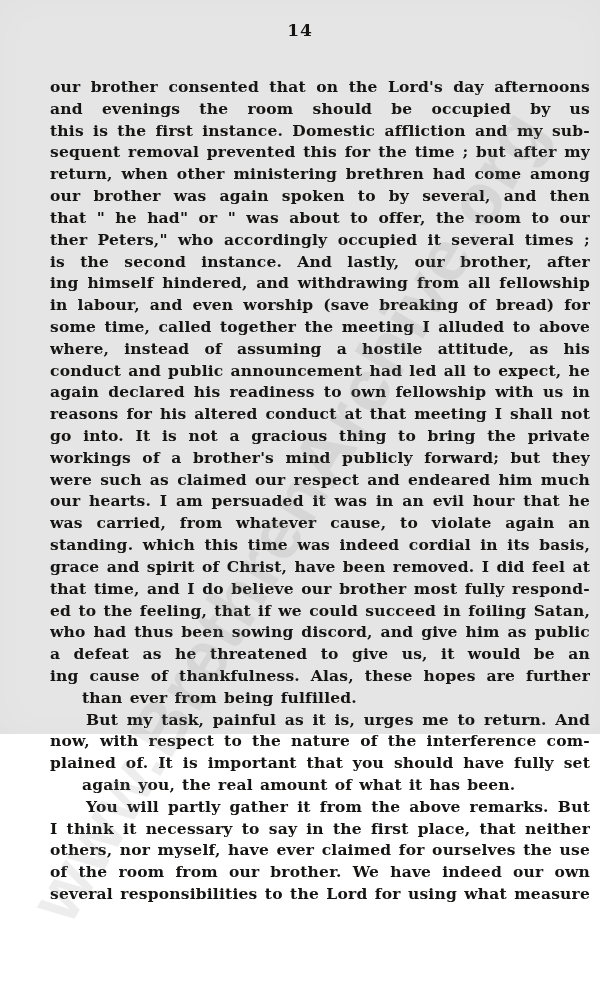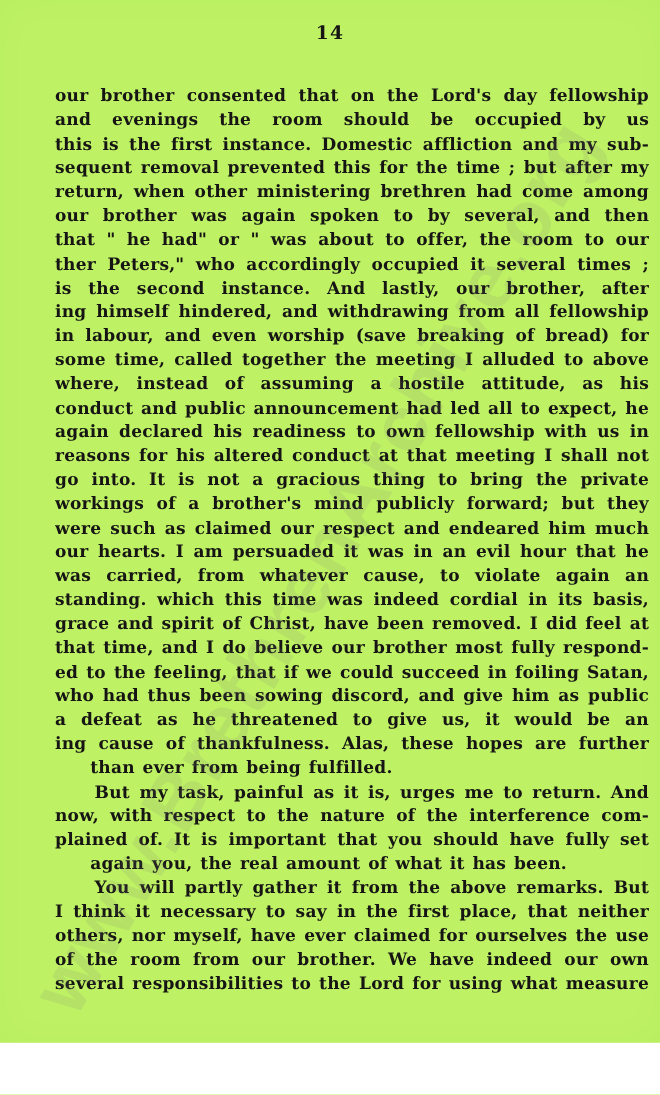--- a/index.html
+++ b/index.html
@@ -3,22 +3,22 @@
 <meta charset="utf-8">
 <style>
   html, body { margin: 0; padding: 0; }
   body {
     width: 600px; height: 995px;
     background: #ffffff;
     overflow: hidden;
   }
   .page {
     position: relative;
-    width: 600px; height: 948px;
-    background: #bef264;
+    width: 600px; height: 734px;
+    background: #e5e5e5;
     font-family: "DejaVu Serif", serif;
     color: #161514;
     box-shadow: inset 0 0 40px rgba(0,0,0,0.02);
   }
   .page-number {
     position: absolute;
     top: 20px; left: 0; width: 600px;
     text-align: center;
     font-size: 17px;
     font-weight: bold;
@@ -56,21 +56,21 @@
     pointer-events: none;
   }
 </style>
 </head>
 <body>
 
 <div class="page">
   <div class="page-number">14</div>
 
   <div class="text-block">
-      <div class="line">our brother consented that on the Lord's day fellowship</div>
+      <div class="line">our brother consented that on the Lord's day afternoons</div>
       <div class="line">and evenings the room should be occupied by us alternately;</div>
       <div class="line">this is the first instance.  Domestic affliction and my sub-</div>
       <div class="line">sequent removal prevented this for the time ; but after my</div>
       <div class="line">return, when other ministering brethren had come among us,</div>
       <div class="line">our brother was again spoken to by several, and then stated,</div>
       <div class="line">that " he had" or " was about to offer, the room to our bro-</div>
       <div class="line">ther Peters," who accordingly occupied it several times ; this</div>
       <div class="line">is the second instance.  And lastly, our brother, after declar-</div>
       <div class="line">ing himself hindered, and withdrawing from all fellowship</div>
       <div class="line">in labour, and even worship (save breaking of bread) for</div>

